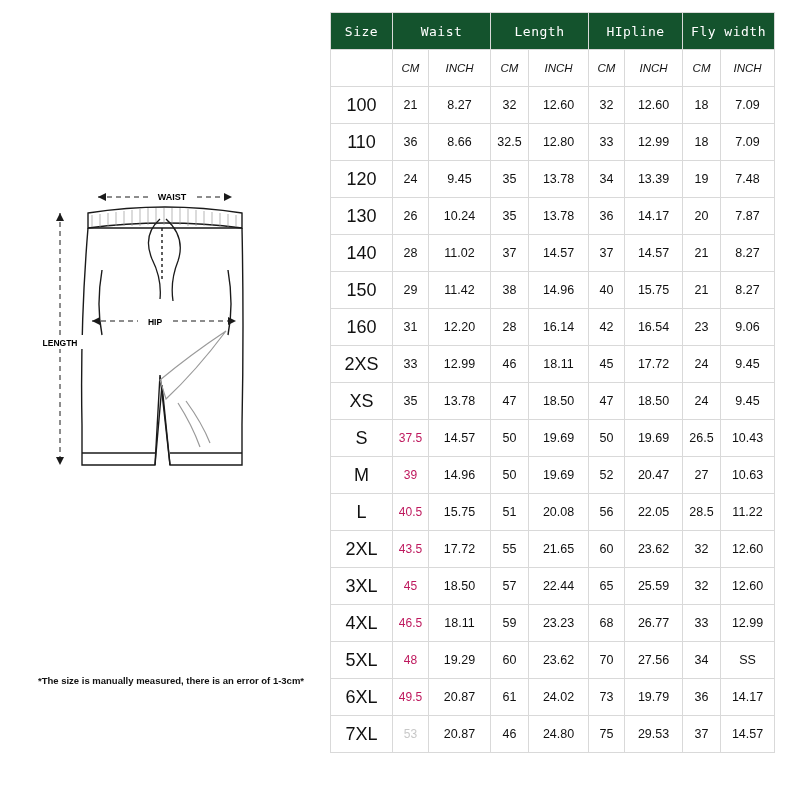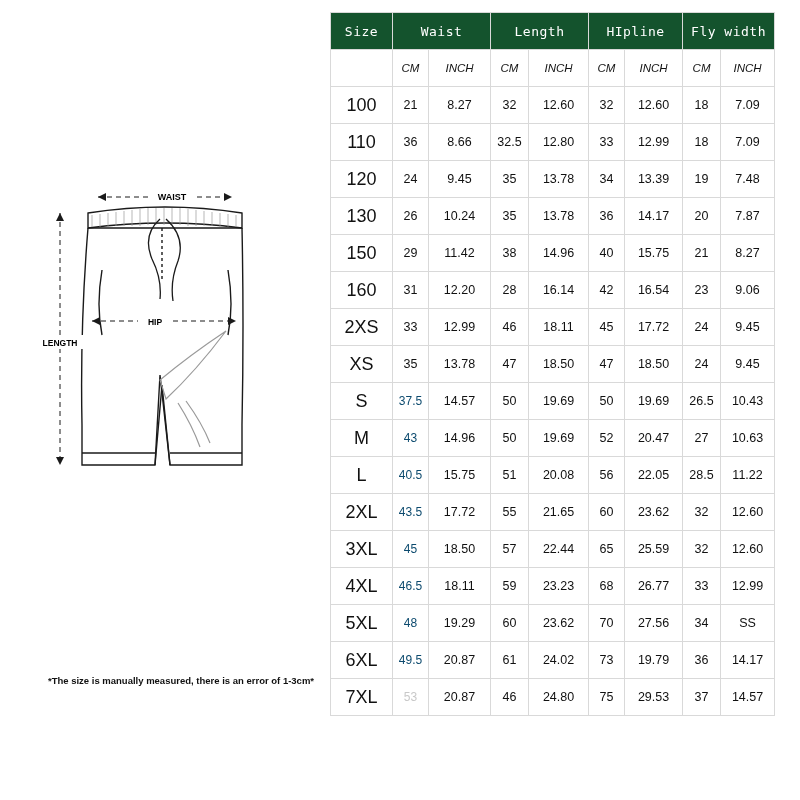--- a/index.html
+++ b/index.html
@@ -34,21 +34,21 @@
     width: 330px;
     text-align: center;
     font-family: "DejaVu Serif", serif;
     font-weight: bold;
     font-size: 25px;
     letter-spacing: 0.5px;
     color: #111;
   }
   .note {
     position: absolute;
-    left: 16px;
+    left: 6px;
     top: 675px;
     width: 330px;
     text-align: center;
     font-size: 9.5px;
     font-weight: bold;
     color: #111;
   }
   .diagram {
     position: absolute;
     left: 10px;
@@ -107,21 +107,21 @@
   col.c-a      { width: 36px; }
   col.c-b      { width: 62px; }
   col.c-c      { width: 38px; }
   col.c-d      { width: 60px; }
   col.c-e      { width: 36px; }
   col.c-f      { width: 58px; }
   col.c-g      { width: 38px; }
   col.c-h      { width: 54px; }
 
   
-  .faded { color: #0c4a6e; font-size: 12px; }
+  .faded { color: #be185d; font-size: 12px; }
   .vfaded { color: #c8c8c8; font-size: 12px; }
 
   svg text {
     font-family: "Liberation Sans", sans-serif;
   }
 </style>
 </head>
 <body>
 
 <div class="page">
@@ -284,20 +284,31 @@
             <td class="val">26</td>
             <td class="val">10.24</td>
             <td class="val">35</td>
             <td class="val">13.78</td>
             <td class="val">36</td>
             <td class="val">14.17</td>
             <td class="val">20</td>
             <td class="val">7.87</td>
           </tr>
           <tr>
+            <td class="size-cell">140</td>
+            <td class="val">28</td>
+            <td class="val">11.02</td>
+            <td class="val">37</td>
+            <td class="val">14.57</td>
+            <td class="val">37</td>
+            <td class="val">14.57</td>
+            <td class="val">21</td>
+            <td class="val">8.27</td>
+          </tr>
+          <tr>
             <td class="size-cell">150</td>
             <td class="val">29</td>
             <td class="val">11.42</td>
             <td class="val">38</td>
             <td class="val">14.96</td>
             <td class="val">40</td>
             <td class="val">15.75</td>
             <td class="val">21</td>
             <td class="val">8.27</td>
           </tr>
@@ -340,21 +351,21 @@
             <td class="val">14.57</td>
             <td class="val">50</td>
             <td class="val">19.69</td>
             <td class="val">50</td>
             <td class="val">19.69</td>
             <td class="val">26.5</td>
             <td class="val">10.43</td>
           </tr>
           <tr>
             <td class="size-cell">M</td>
-            <td class="faded">43</td>
+            <td class="faded">39</td>
             <td class="val">14.96</td>
             <td class="val">50</td>
             <td class="val">19.69</td>
             <td class="val">52</td>
             <td class="val">20.47</td>
             <td class="val">27</td>
             <td class="val">10.63</td>
           </tr>
           <tr>
             <td class="size-cell">L</td>

